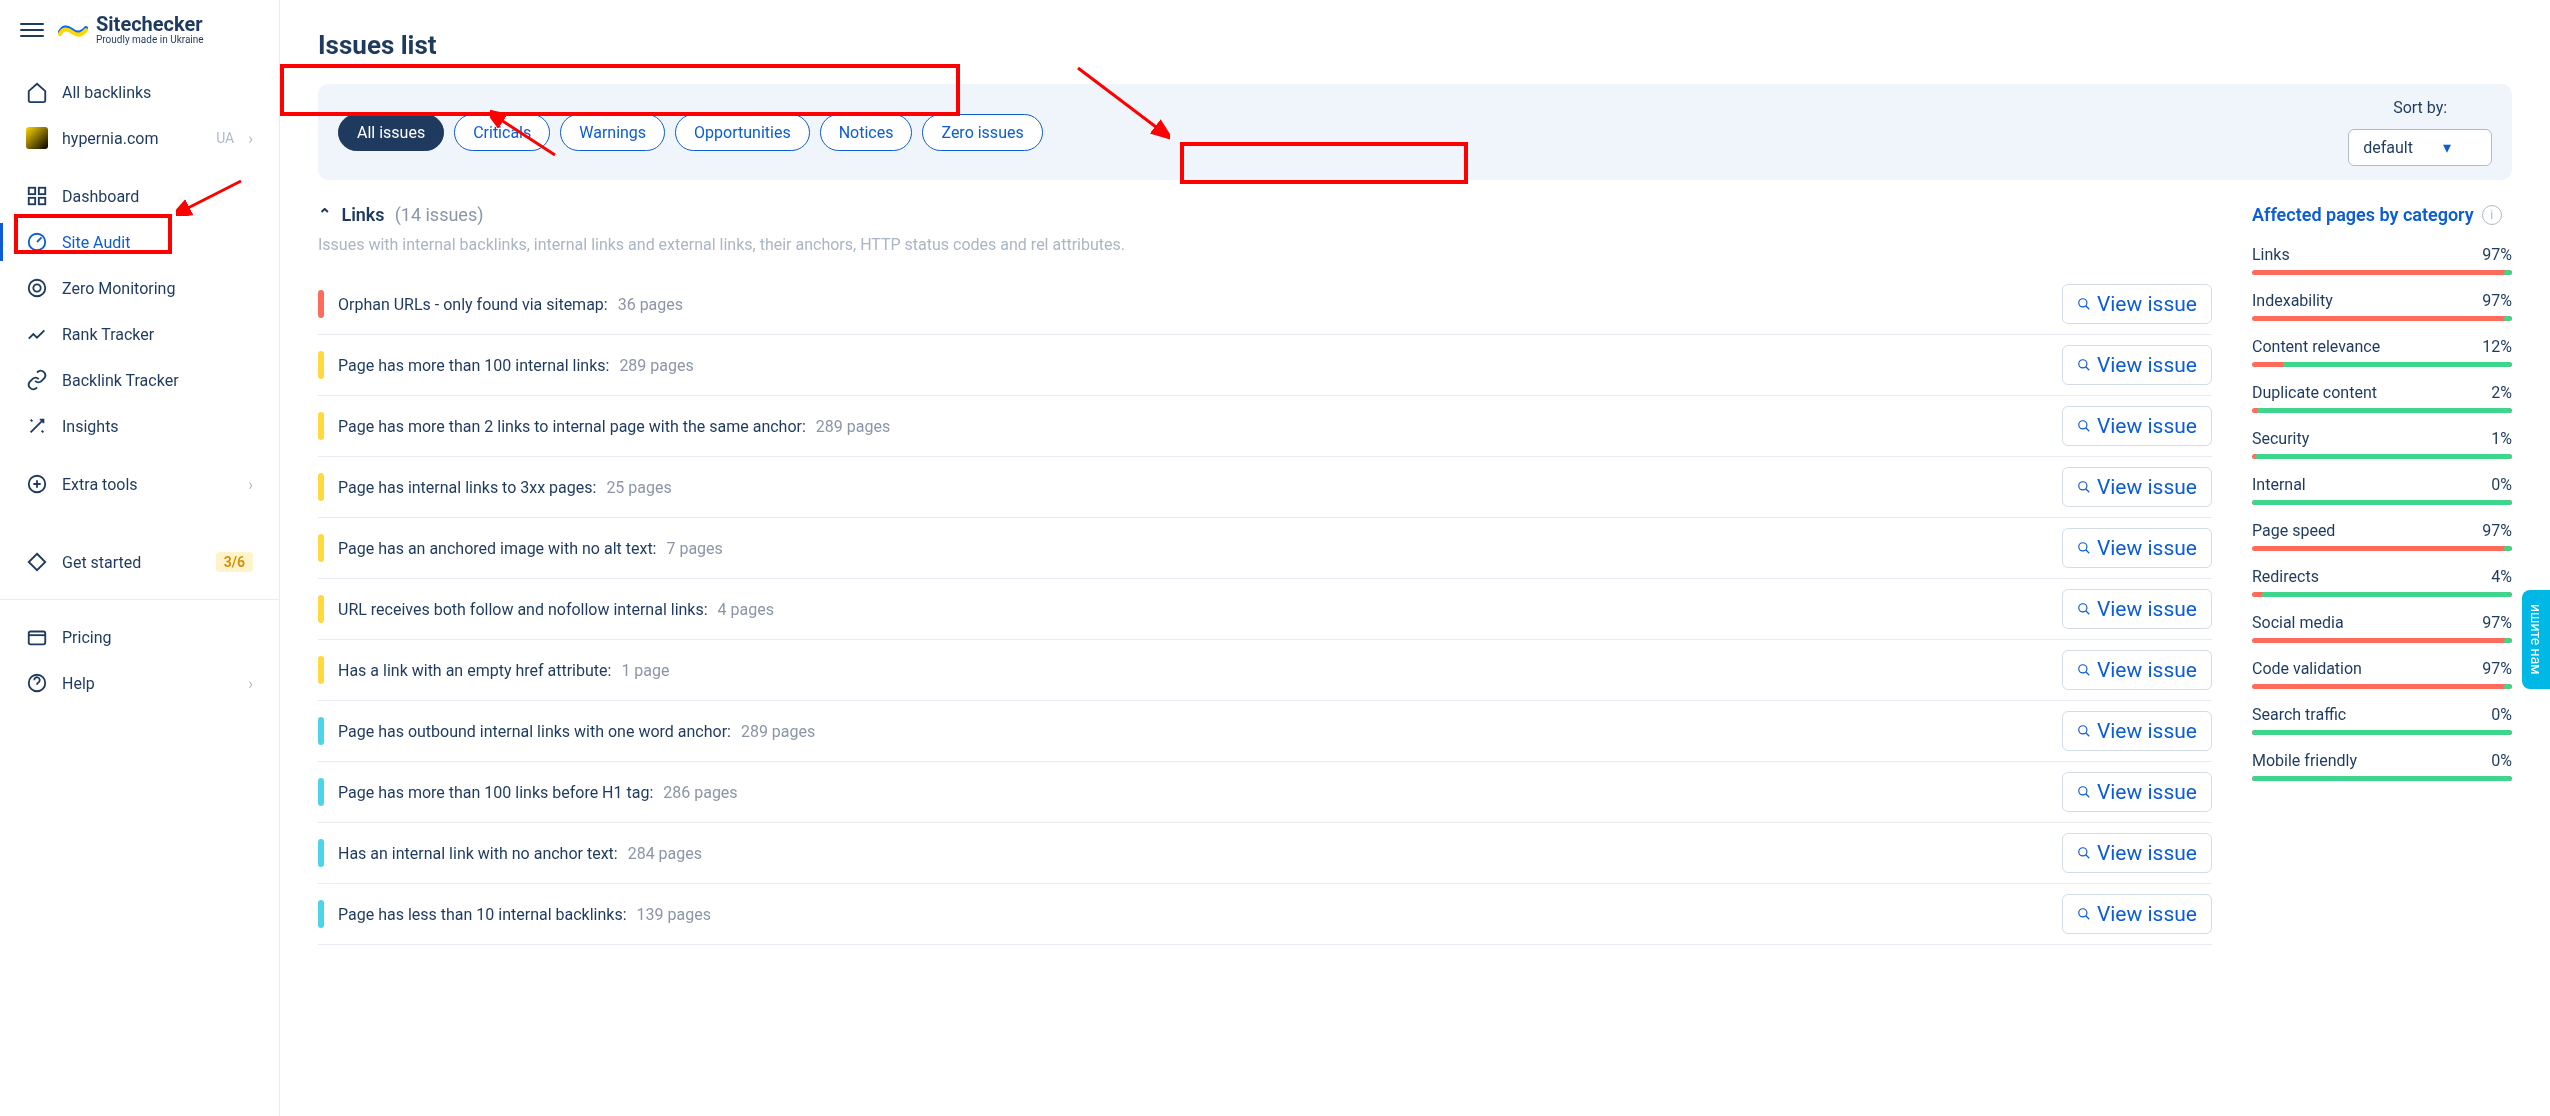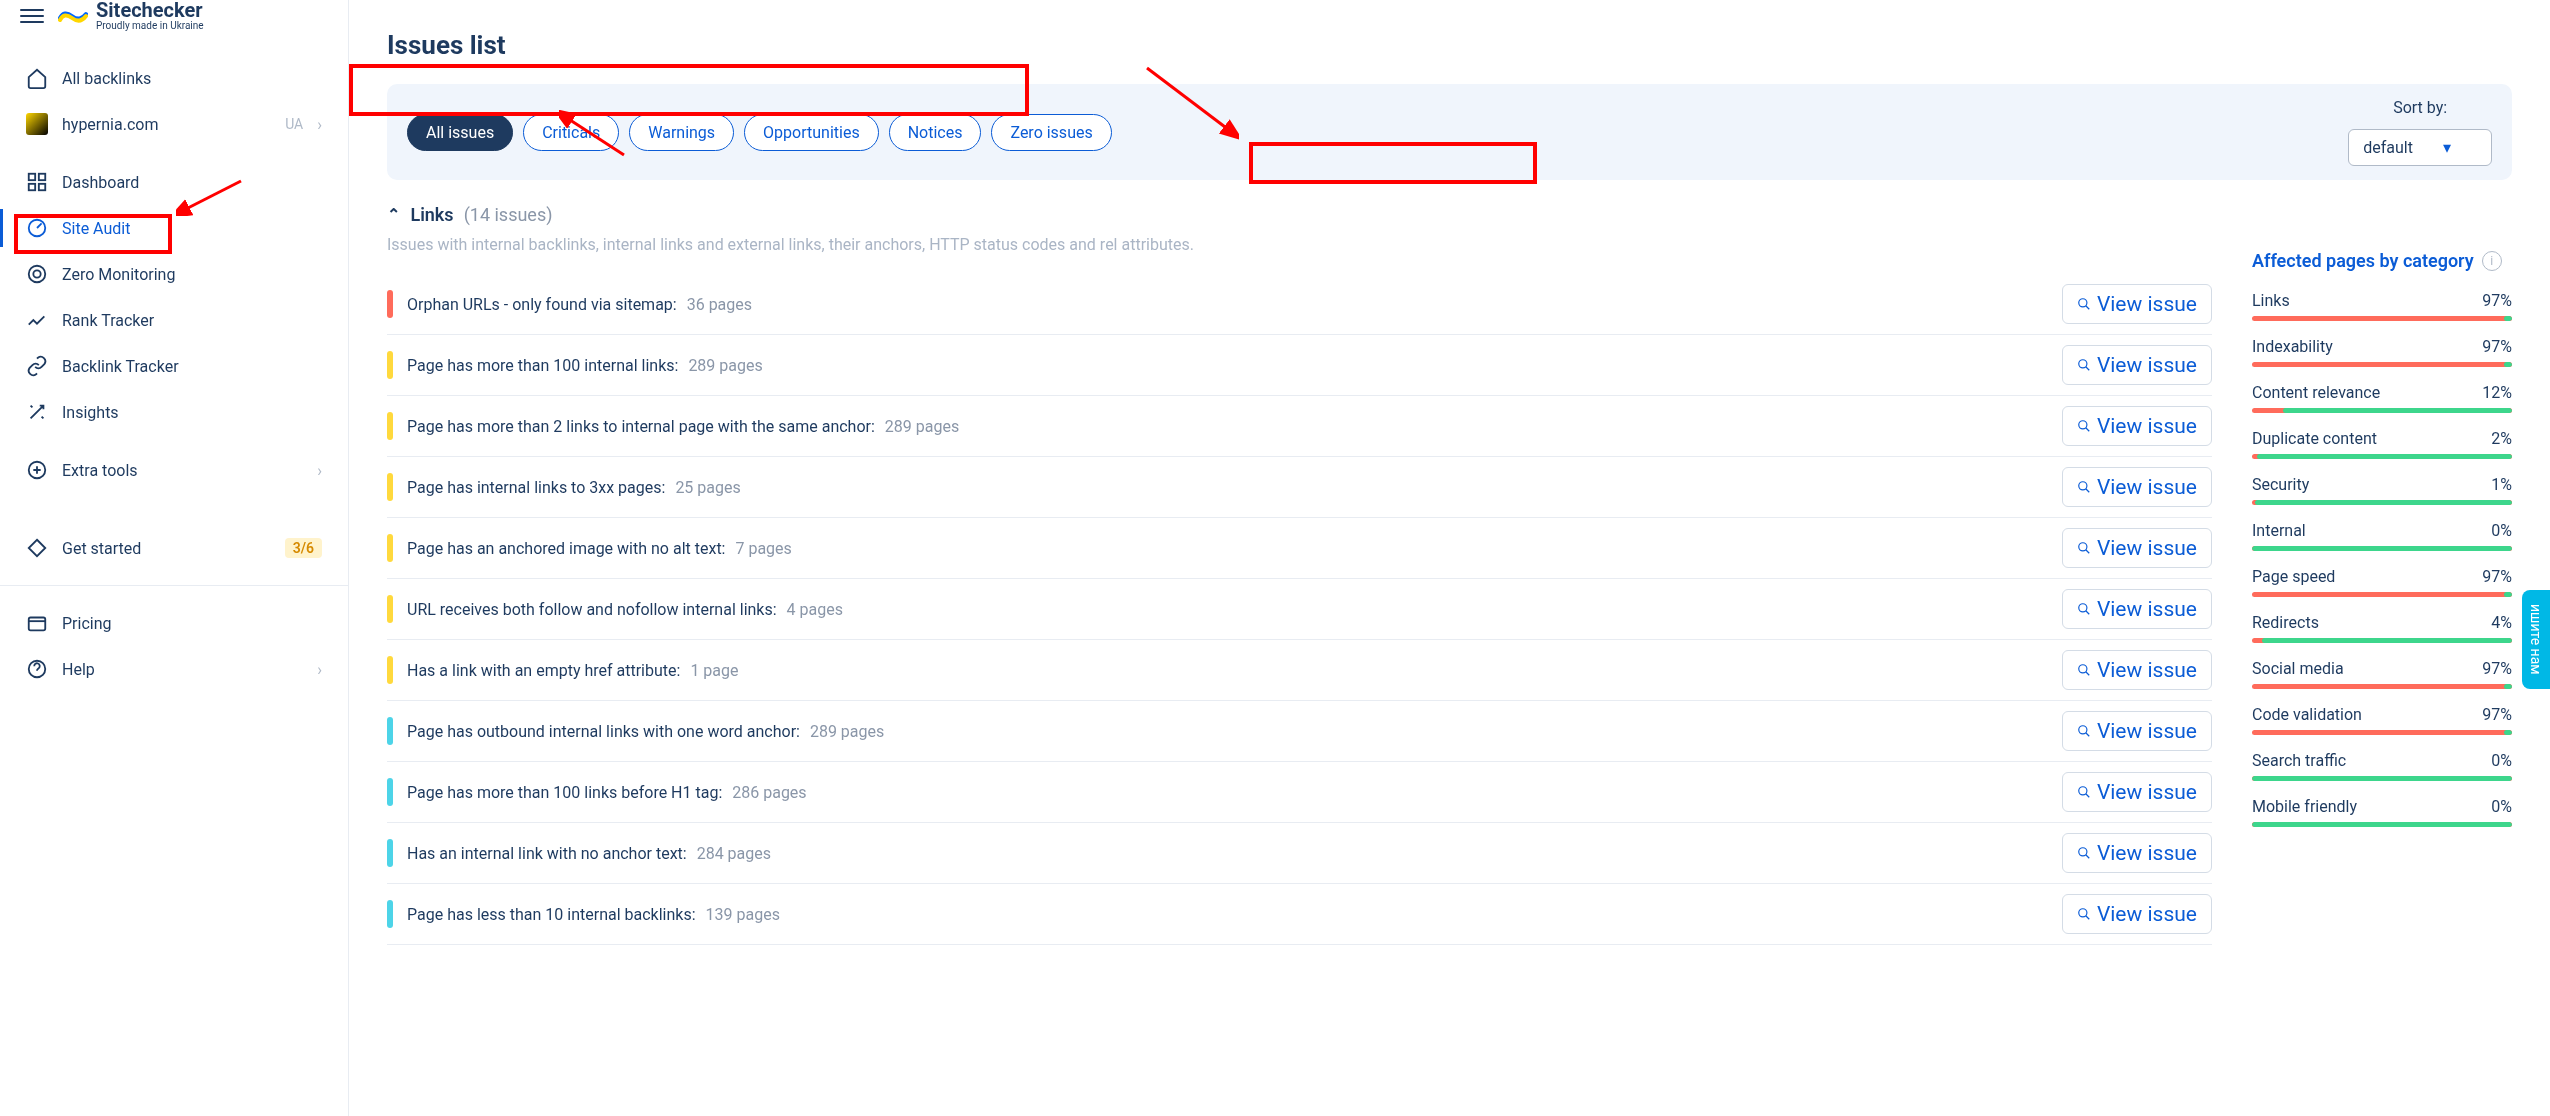--- a/index.html
+++ b/index.html
@@ -1,17 +1,17 @@
 <!DOCTYPE html>
 <html><head>
 <meta charset="utf-8">
 <style>
 * { margin: 0; padding: 0; box-sizing: border-box; font-family: -apple-system, BlinkMacSystemFont, 'Segoe UI', Roboto, sans-serif; }
 body { background: #fff; display: flex; height: 100vh; overflow: hidden; }
-.sidebar { width: 349px; background: #fff; border-right: 1px solid #e8ecf2; display: flex; flex-direction: column; }
+.sidebar { width: 280px; background: #fff; border-right: 1px solid #e8ecf2; display: flex; flex-direction: column; padding-top: 14px; }
 .sidebar-top { display: flex; align-items: center; padding: 0 20px 18px; gap: 14px; }
 .menu-toggle { width: 24px; height: 24px; display: flex; flex-direction: column; justify-content: center; gap: 4px; cursor: pointer; }
 .menu-toggle span { height: 2px; background: #1e3a5f; border-radius: 1px; }
 .logo { display: flex; align-items: center; gap: 8px; }
 .logo-mark { width: 30px; height: 24px; }
 .logo-text { display: flex; flex-direction: column; }
 .brand { font-size: 20px; font-weight: 700; color: #1e3a5f; line-height: 1; }
 .tagline { font-size: 10px; color: #1e3a5f; }
 .nav-group { padding: 6px 12px; }
 .nav-item { display: flex; align-items: center; gap: 14px; padding: 12px 14px; border-radius: 8px; cursor: pointer; font-size: 16px; color: #1e3a5f; position: relative; }
@@ -41,21 +41,21 @@
 .section-desc { font-size: 16px; color: #aab5c5; margin-bottom: 20px; }
 .issue-list { display: flex; flex-direction: column; }
 .issue-row { display: flex; align-items: center; gap: 14px; padding: 10px 0; border-bottom: 1px solid #e8ecf2; }
 .severity { width: 6px; height: 28px; border-radius: 3px; flex-shrink: 0; }
 .sev-crit { background: #ff6b5b; }
 .sev-warn { background: #ffd93d; }
 .sev-opp { background: #4dd4e8; }
 .issue-text { flex: 1; font-size: 16px; color: #1e3a5f; }
 .issue-pages { color: #8a96a8; margin-left: 6px; }
 .view-btn { display: flex; align-items: center; gap: 6px; padding: 7px 14px; border: 1px solid #d4dce6; border-radius: 6px; background: #fff; color: #0b5cd6; font-size: 21px; cursor: pointer; white-space: nowrap; }
-.categories-col { width: 260px; flex-shrink: 0; margin-top: 46px; }
+.categories-col { width: 260px; flex-shrink: 0; }
 .cat-header { display: flex; align-items: center; gap: 8px; margin-bottom: 20px; }
 .cat-title { font-size: 18px; font-weight: 600; color: #0b5cd6; }
 .info-icon { width: 20px; height: 20px; border: 1.5px solid #b0bac8; border-radius: 50%; display: flex; align-items: center; justify-content: center; font-size: 12px; color: #b0bac8; }
 .cat-list { display: flex; flex-direction: column; gap: 16px; }
 .cat-item { display: flex; flex-direction: column; gap: 6px; }
 .cat-row { display: flex; justify-content: space-between; font-size: 16px; color: #1e3a5f; }
 .cat-bar { height: 5px; border-radius: 3px; background: #ff6b5b; position: relative; overflow: hidden; }
 .cat-bar-fill { position: absolute; right: 0; top: 0; bottom: 0; background: #3dd68c; border-radius: 3px; }
 .red-box { border: 4px solid #f00; position: absolute; pointer-events: none; }
 .arrow { position: absolute; pointer-events: none; }

